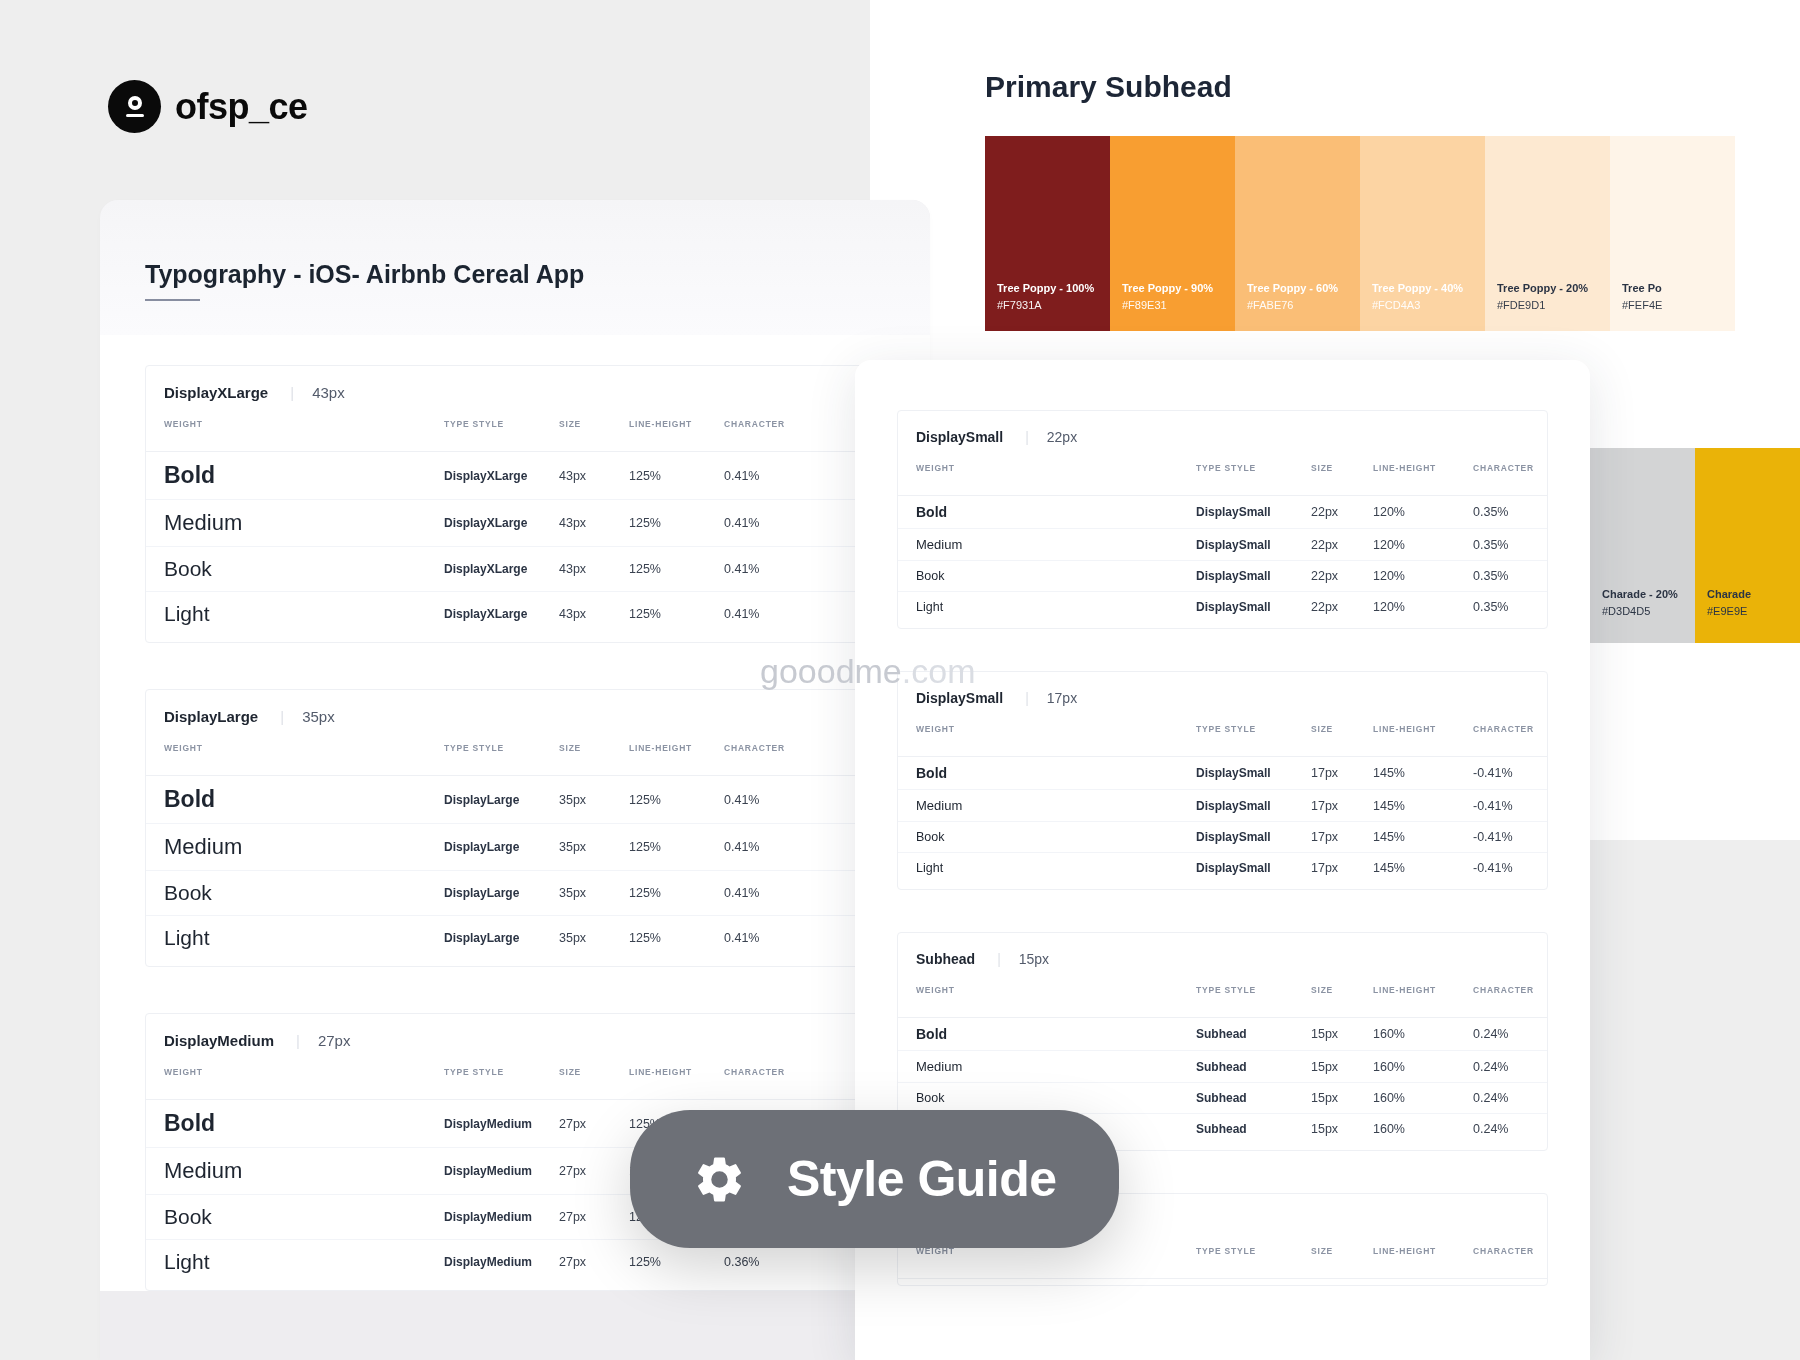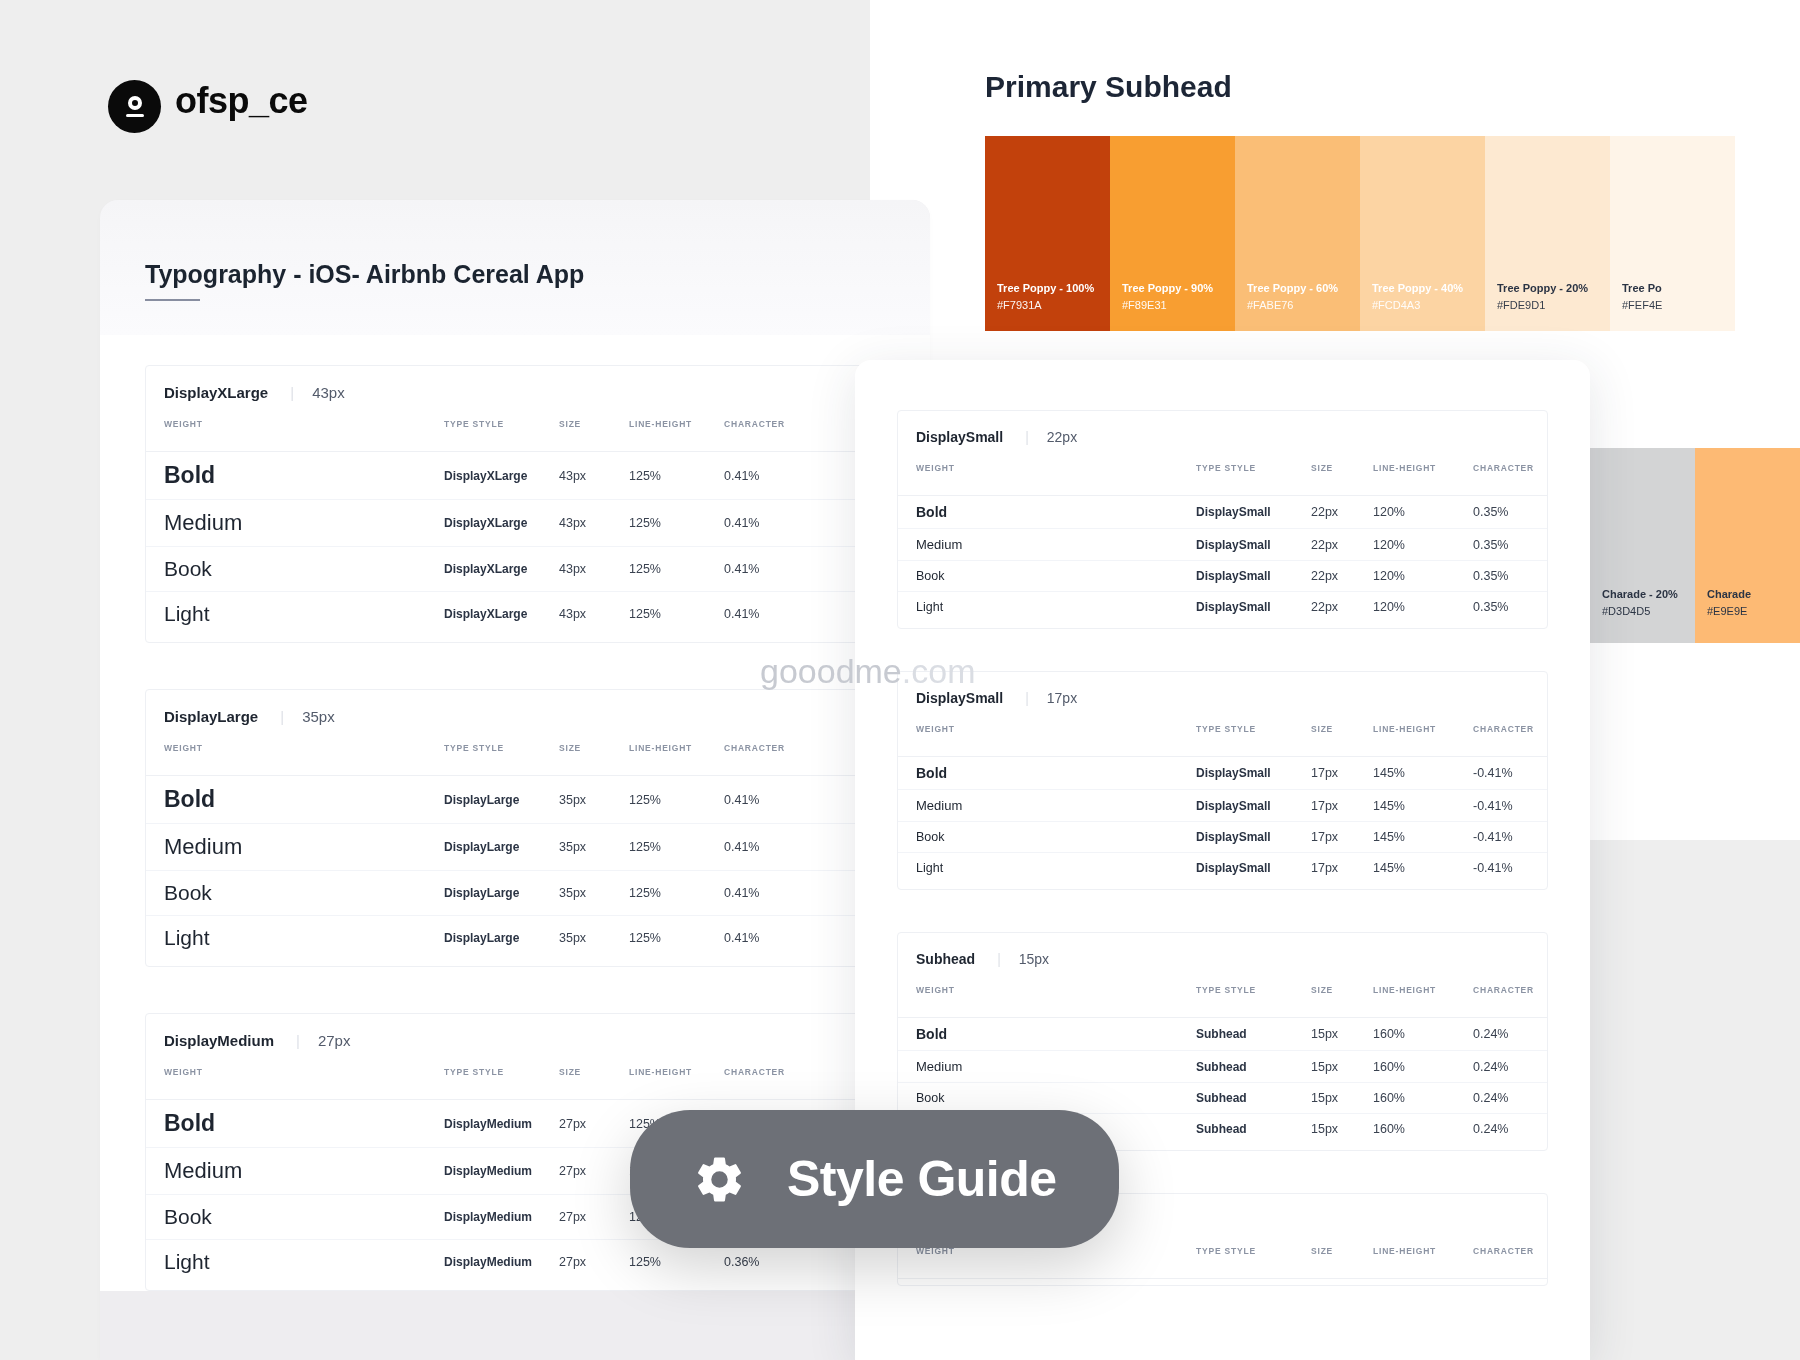--- a/index.html
+++ b/index.html
@@ -8,21 +8,21 @@
   background: #EEEEEE;
   width: 1800px;
   height: 1360px;
   overflow: hidden;
   position: relative;
   color: #1e2530;
 }
 .logo {
   position: absolute;
   top: 80px; left: 108px;
-  display: flex; align-items: flex-start; gap: 14px;
+  display: flex; align-items: center; gap: 14px;
 }
 .logo-mark {
   width: 53px; height: 53px; border-radius: 50%;
   background: #0a0a0a;
   display: flex; align-items: center; justify-content: center;
   flex-direction: column;
 }
 .logo-dot { width: 14px; height: 14px; border-radius: 50%; border: 4px solid #fff; }
 .logo-line { width: 18px; height: 3.5px; background: #fff; margin-top: 4px; border-radius: 2px;}
 .logo-text { font-weight: 800; font-size: 36px; letter-spacing: -0.5px; color: #0a0a0a;}
@@ -151,21 +151,21 @@
   <div class="logo-mark">
     <div class="logo-dot"></div>
       <div class="logo-line"></div>
   </div>
   <div class="logo-text">ofsp_ce</div>
 </div>
 
 <div class="panel-right-colors">
   <h2>Primary Subhead</h2>
   <div class="swatches" id="swatches">
-  <div class="swatch sw-dark" style="background:#c2410c">
+  <div class="swatch sw-dark" style="background:#7f1d1d">
     <div class="sw-name">Tree Poppy - 100%</div>
     <div class="sw-hex">#F7931A</div>
   </div>
   <div class="swatch sw-dark" style="background:#F89E31">
     <div class="sw-name">Tree Poppy - 90%</div>
     <div class="sw-hex">#F89E31</div>
   </div>
   <div class="swatch sw-dark" style="background:#FABE76">
     <div class="sw-name">Tree Poppy - 60%</div>
     <div class="sw-hex">#FABE76</div>
@@ -185,21 +185,21 @@
     </div>
 </div>
 
 <div class="greys">
   <div style="height:8px;background:#fff"></div>
   <div class="grey-row" id="greyrow">
   <div class="grey-sw" style="background:#D3D4D5">
     <div class="sw-name">Charade  - 20%</div>
     <div>#D3D4D5</div>
   </div>
-  <div class="grey-sw" style="background:#fdba74">
+  <div class="grey-sw" style="background:#eab308">
     <div class="sw-name">Charade</div>
     <div>#E9E9E</div>
   </div>
     </div>
 </div>
 
 <div class="panel-left">
   <div class="panel-left-head">
     <h2>Typography - iOS- Airbnb Cereal App</h2>
     <div class="underline"></div>

